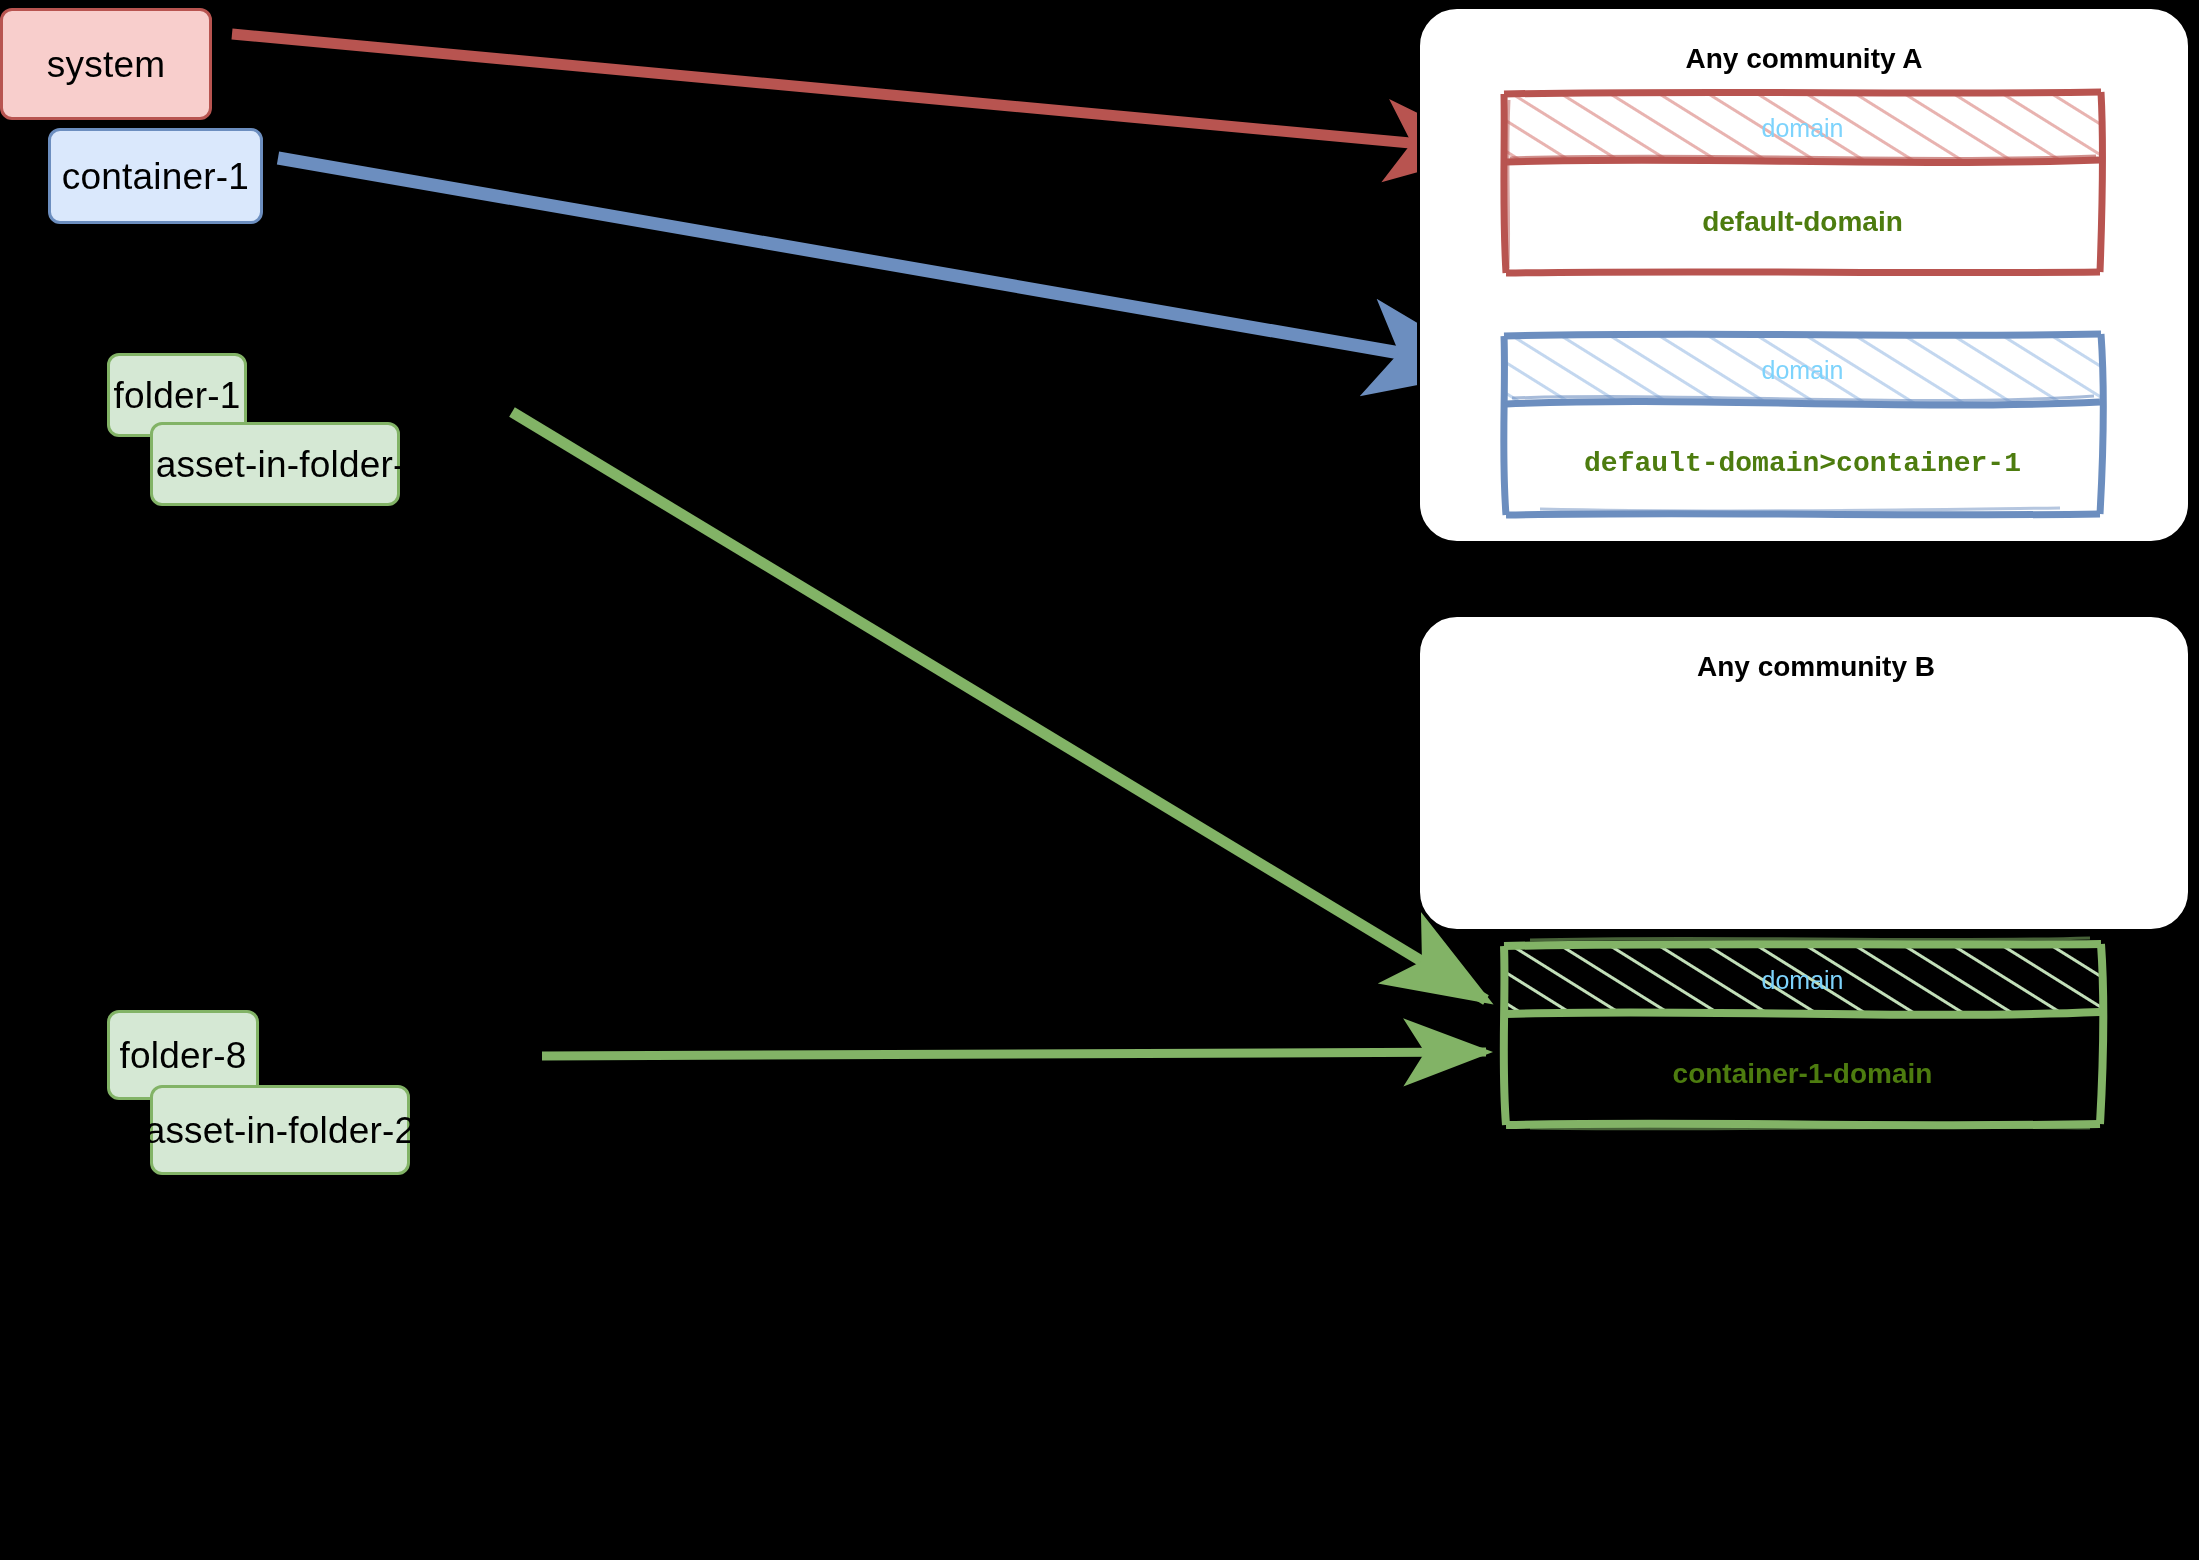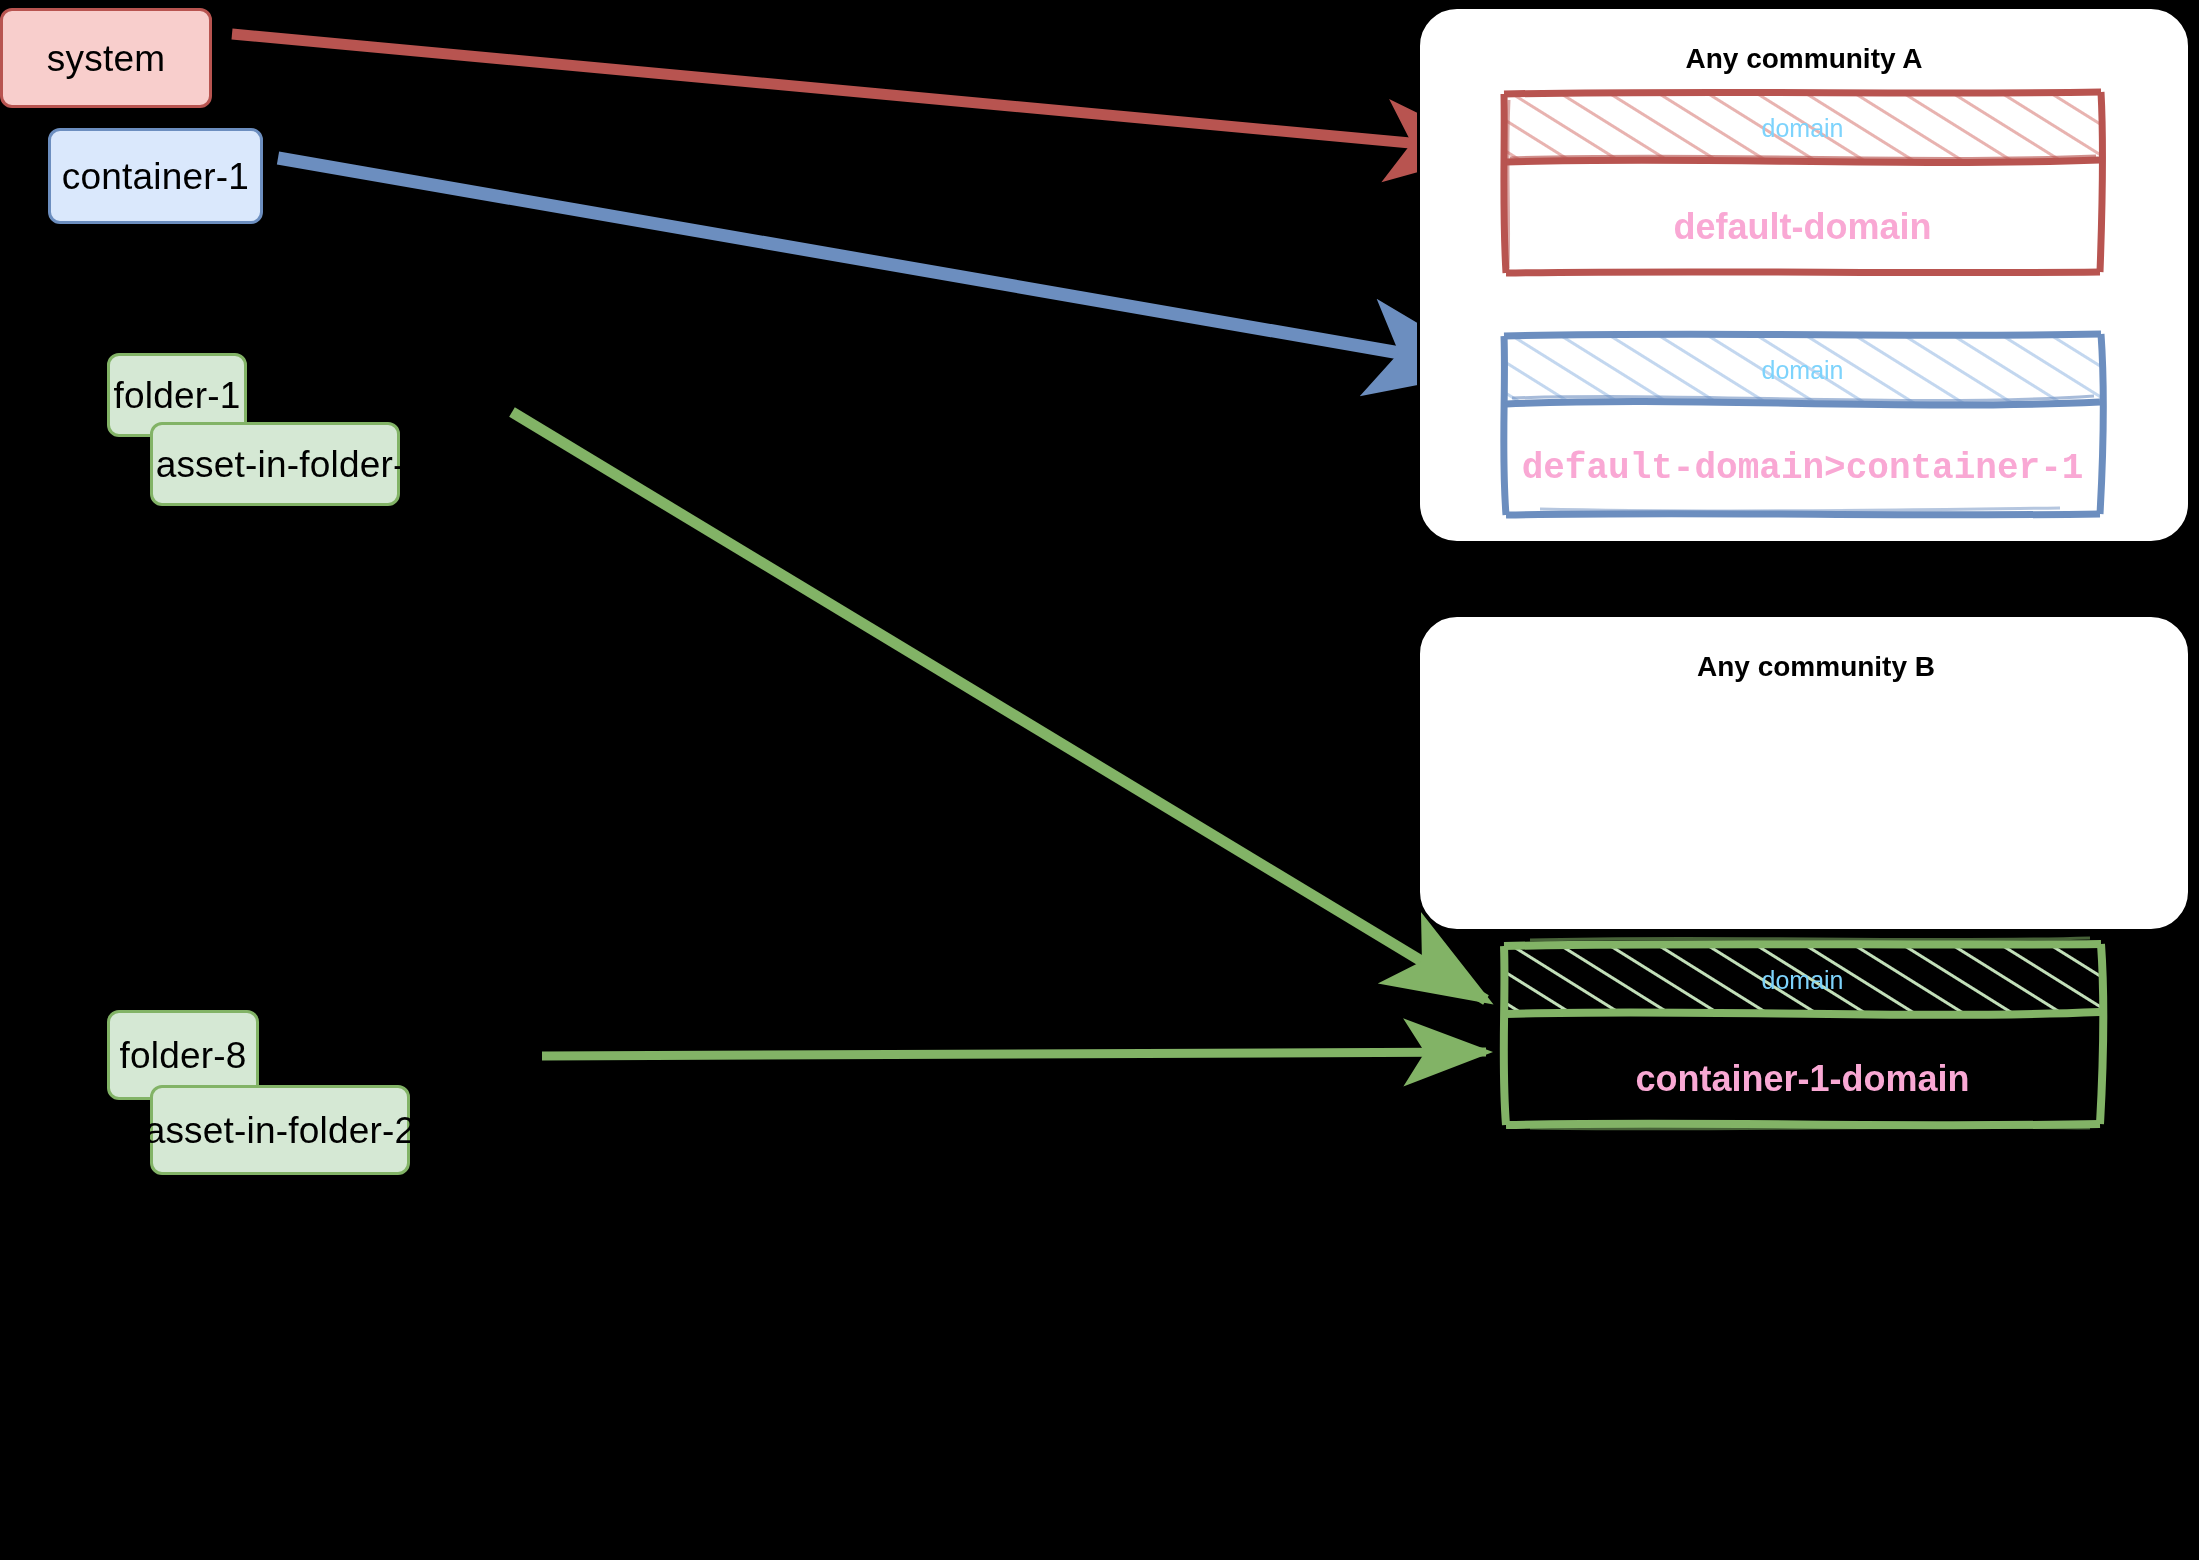--- a/index.html
+++ b/index.html
@@ -31,21 +31,21 @@
     border-style: solid;
     display: flex;
     align-items: center;
     justify-content: center;
     color: #000000;
     font-size: 37px;
     line-height: 1;
     letter-spacing: 0.2px;
     white-space: nowrap;
   }
-  .node-system     { left: 0px;   top: 8px;    width: 212px; height: 100px;
+  .node-system     { left: 0px;   top: 8px;    width: 212px; height: 112px;
                      background: #f8cecc; border-color: #b85450; }
   .node-container1 { left: 48px;  top: 128px;  width: 215px; height: 96px;
                      background: #dae8fc; border-color: #6c8ebf; }
   .node-folder1    { left: 107px; top: 353px;  width: 140px; height: 84px;
                      background: #d5e8d4; border-color: #82b366; }
   .node-asset1     { left: 150px; top: 422px;  width: 250px; height: 84px;
                      background: #d5e8d4; border-color: #82b366; padding-left: 32px; }
   .node-folder2    { left: 107px; top: 1010px; width: 152px; height: 90px;
                      background: #d5e8d4; border-color: #82b366; }
   .node-asset2     { left: 150px; top: 1085px; width: 260px; height: 90px;
@@ -92,23 +92,23 @@
     top: 26px;
     text-align: center;
     font-size: 25px;
     color: #7dd3fc;
     white-space: nowrap;
   }
   .domain-body-label {
     position: absolute;
     left: 0; right: 0;
     text-align: center;
-    font-size: 36px;
+    font-size: 28px;
     font-weight: bold;
-    color: #f9a8d4;
+    color: #4d7c0f;
     white-space: nowrap;
   }
   .dbox-red   { left: 1500px; top: 88px;  width: 605px; height: 188px; }
   .dbox-blue  { left: 1500px; top: 330px; width: 605px; height: 188px; }
   .dbox-green { left: 1500px; top: 940px; width: 605px; height: 188px; }
   .dbox-red   .domain-body-label { top: 118px; }
   .dbox-blue  .domain-body-label { top: 118px; font-family: Liberation Mono, monospace; }
   .dbox-green .domain-body-label { top: 118px; }
 </style>
 </head>

